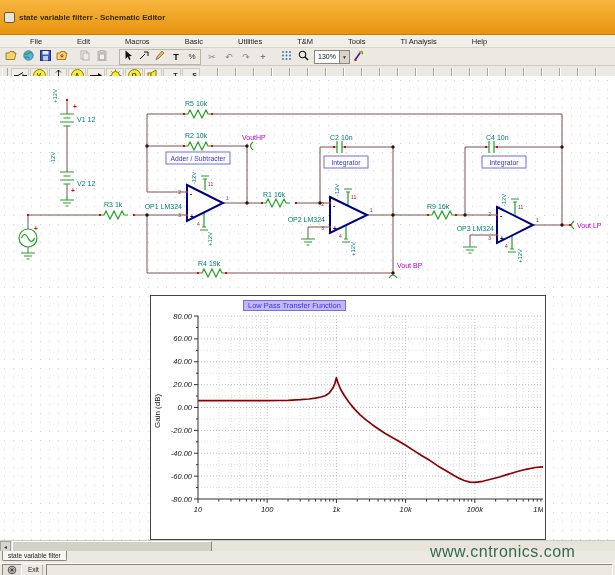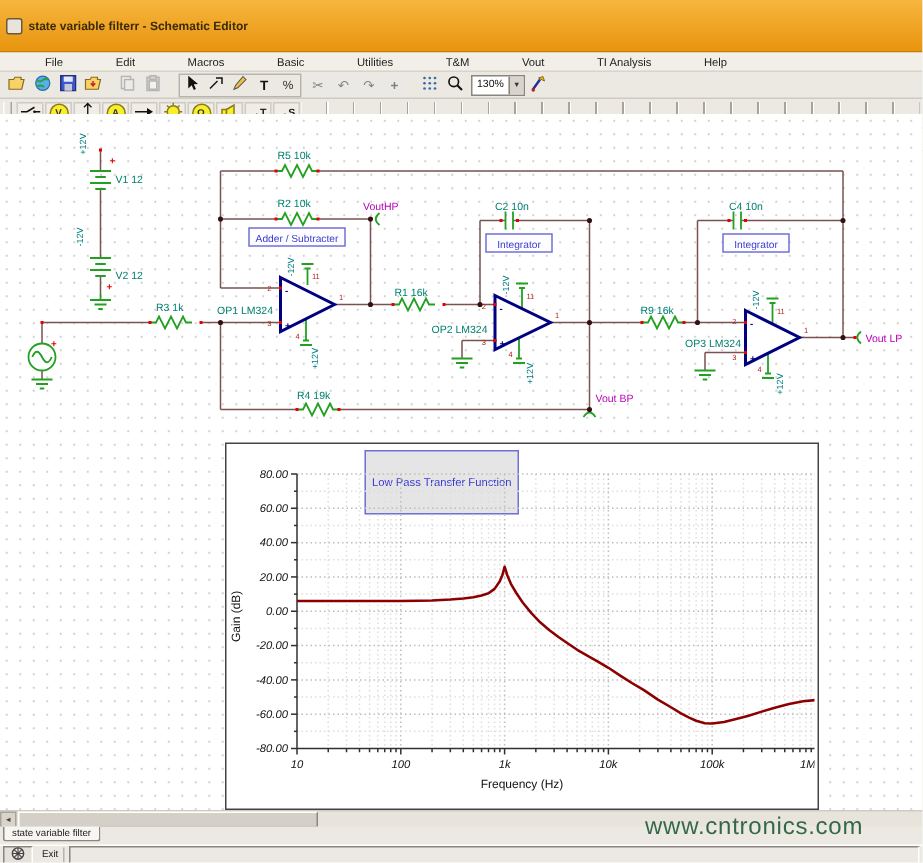--- a/index.html
+++ b/index.html
@@ -48,21 +48,21 @@
   .rtick{fill:#e80000;}
   
   .chart-panel{position:absolute;left:150px;top:219px;width:394px;height:243px;background:#fff;border:1px solid #444;}
   #chart-svg{position:absolute;left:0;top:0;}
   .grid-major{stroke:#bdbdbd;stroke-width:1;stroke-dasharray:1 2;}
   .grid-minor{stroke:#dedede;stroke-width:1;stroke-dasharray:1 2;}
   .axis{stroke:#303030;stroke-width:1;}
   .tickmark{stroke:#303030;stroke-width:1;}
   .ticklbl{fill:#111;font-size:7.5px;font-style:italic;font-family:"Liberation Sans",sans-serif;}
   .curve{stroke:#8b0000;stroke-width:1.7;fill:none;stroke-linejoin:round;}
-  .chart-title-box{position:absolute;left:92px;top:4px;border:1px solid #7070d8;color:#3a3ad0;font-size:7.5px;padding:16px 4px;background:#e5e5e5;white-space:nowrap;}
+  .chart-title-box{position:absolute;left:92px;top:4px;border:1px solid #7070d8;color:#3a3ad0;font-size:7.5px;padding:0 4px;background:#c4b5fd;white-space:nowrap;}
   .chart-ylabel{position:absolute;left:2px;top:70px;width:12px;height:90px;font-size:8px;color:#111;writing-mode:vertical-rl;transform:rotate(180deg);text-align:center;}
   .chart-xlabel{position:absolute;left:0;top:222px;width:100%;text-align:center;font-size:8px;color:#111;}
   
   .hscroll{position:absolute;left:0;top:540px;width:615px;height:11px;background:#e8e4dc;border-top:1px solid #cfcbc3;}
   .hs-left{position:absolute;left:0;top:0;width:11px;height:11px;background:#d8d4cc;border:1px solid #a8a49c;box-sizing:border-box;font-size:5px;display:flex;align-items:center;justify-content:center;color:#444;}
   .hs-thumb{position:absolute;left:12px;top:0;width:200px;height:11px;background:#d4d0c8;border:1px solid;border-color:#fff #8a867e #8a867e #fff;box-sizing:border-box;}
   .sheetrow{position:absolute;left:0;top:551px;width:615px;height:12px;background:#ece9e2;}
   .sheettab{position:absolute;left:2px;top:0;font-size:6.5px;color:#222;background:#f8f6f2;border:1px solid #8a867e;border-top:none;padding:1px 5px 1px;border-radius:0 0 2px 2px;}
   .statusbar{position:absolute;left:0;top:563px;width:615px;height:12px;background:#ece9e2;border-top:1px solid #fff;display:flex;align-items:center;gap:3px;padding:0 2px;box-sizing:border-box;}
   .status-icon-cell{width:18px;height:10px;border:1px solid;border-color:#8a867e #fff #fff #8a867e;display:flex;align-items:center;justify-content:center;background:#e4e1da;}
@@ -80,21 +80,21 @@
     <span class="title-text">state variable filterr - Schematic Editor</span>
   </div>
 
   <div class="menubar">
     <span class="menu-item">File</span>
     <span class="menu-item">Edit</span>
     <span class="menu-item">Macros</span>
     <span class="menu-item">Basic</span>
     <span class="menu-item">Utilities</span>
     <span class="menu-item">T&amp;M</span>
-    <span class="menu-item">Vout</span>
+    <span class="menu-item">Tools</span>
     <span class="menu-item">TI Analysis</span>
     <span class="menu-item">Help</span>
   </div>
 
   <div class="toolbar">
     <div class="tbtn">
         <span><svg width="13" height="11" viewBox="0 0 13 11">
             <path d="M1,3 h3 l1,-1.5 h4 v1.5 h2 l-1.5,6.5 h-8.5 z" fill="#f6d269" stroke="#8a6a1a" stroke-width="0.8"></path>
           </svg></span>
       </div>
@@ -570,21 +570,20 @@
           <text x="185.4" y="216" text-anchor="middle" class="ticklbl">1k</text>
           <line x1="254.6" y1="203" x2="254.6" y2="207" class="tickmark"></line>
           <text x="254.6" y="216" text-anchor="middle" class="ticklbl">10k</text>
           <line x1="323.8" y1="203" x2="323.8" y2="207" class="tickmark"></line>
           <text x="323.8" y="216" text-anchor="middle" class="ticklbl">100k</text>
           <line x1="393" y1="203" x2="393" y2="207" class="tickmark"></line>
           <text x="393" y="216" text-anchor="middle" class="ticklbl">1MEG</text>
           <path d="M47.0 104.6 L67.8 104.6 L88.7 104.6 L105.5 104.6 L116.2 104.6 L128.4 104.5 L137.0 104.3 L149.2 103.7 L157.9 103.0 L164.6 102.1 L170.0 101.0 L174.7 99.5 L178.7 96.6 L182.2 91.5 L183.9 87.5 L185.4 81.8 L187.2 87.5 L189.6 93.2 L193.3 99.5 L197.6 105.8 L203.1 112.6 L209.1 118.9 L215.3 124.1 L221.3 128.7 L227.1 132.7 L233.8 137.2 L241.7 141.8 L247.9 145.2 L254.6 149.2 L262.5 154.4 L270.5 159.5 L278.3 164.1 L287.6 170.4 L296.3 175.5 L303.0 179.6 L308.4 182.4 L313.1 184.5 L318.9 186.1 L323.8 186.4 L331.7 185.3 L339.7 183.3 L347.5 181.3 L356.8 178.4 L365.5 175.8 L375.0 173.3 L384.4 171.5 L393.0 170.7 " class="curve" stroke="#8b0000"></path>
         </svg>
       <div class="chart-ylabel">Gain (dB)</div>
-      <div class="chart-xlabel">Frequency (Hz)</div>
     </div>
   </div>
 
   <div class="hscroll">
     <div class="hs-left">◄</div>
     <div class="hs-thumb"></div>
   </div>
 
   <div class="sheetrow">
     <div class="sheettab">state variable filter</div>

